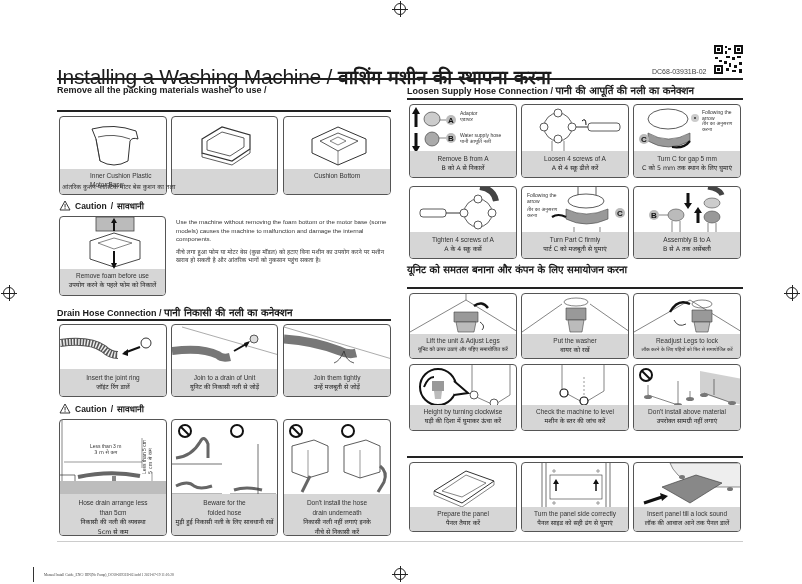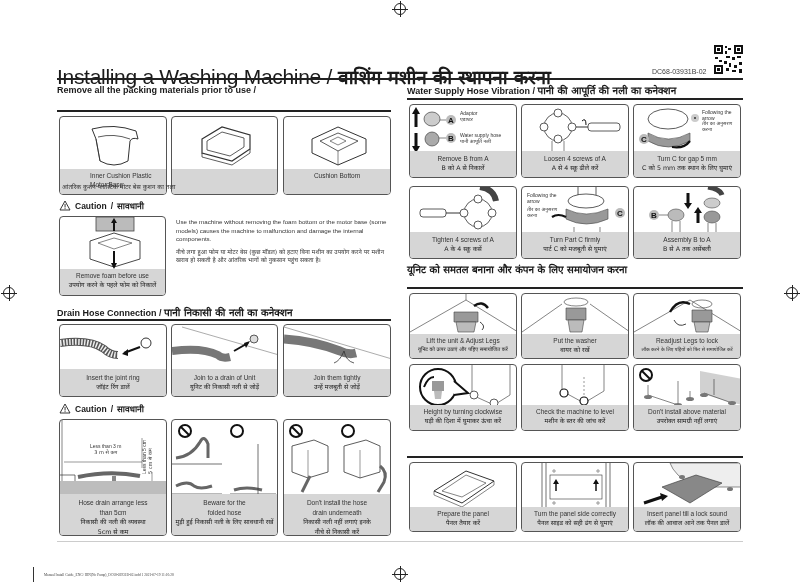--- a/index.html
+++ b/index.html
@@ -76,21 +76,21 @@
   <rect x="15" y="18" width="2" height="4" fill="#111"></rect>
     <rect x="20" y="20" width="3" height="3" fill="#111"></rect>
     <rect x="25" y="17" width="3" height="3" fill="#111"></rect>
   <rect x="12" y="23" width="3" height="3" fill="#111"></rect>
     <rect x="18" y="25" width="4" height="2" fill="#111"></rect>
     <rect x="25" y="24" width="3" height="4" fill="#111"></rect>
 </svg>
 <div class="title-rule"></div>
 
 <div class="sec-head" style="left:57px;top:85px;">
-  <div>Remove all the packing materials prior to use /</div>
+  <div>Remove all the packing materials washer to use /</div>
 </div>
 <div class="sec-rule" style="left:57px;top:110px;width:334px;"></div>
 
 <div class="card" style="left:59px;top:116px;width:108px;height:79px;">
   <div class="art" style="height:54px;">
     <svg width="108" height="54" viewBox="0 0 108 54">
       <path d="M32 12 Q54 6 76 14 L78 22 Q72 20 70 24 L68 44 Q54 52 40 44 L36 22 Z" fill="none" stroke="#333" stroke-width="1"></path>
       <path d="M38 20 Q54 16 70 22" fill="none" stroke="#333" stroke-width="0.8"></path>
       <path d="M36 22 L40 44" fill="none" stroke="#333" stroke-width="0.6"></path>
     </svg>
@@ -281,21 +281,21 @@
       <path d="M96 46 Q104 52 100 62 L94 72" fill="none" stroke="#666" stroke-width="3"></path>
     </svg>
   </div>
   <div class="cap" style="height:41px;padding-top:4px;line-height:9.5px;">
     <span style="display:block;padding:0 20px;">Don't install the hose drain underneath</span>
     <span class="hi" style="padding:0 14px;">निकासी नली नहीं लगाएं इनके नीचे से निकासी करें</span>
   </div>
 </div>
 
 <div class="sec-head" style="left:407px;top:85px;">
-  <span>Water Supply Hose Vibration /</span>
+  <span>Loosen Supply Hose Connection /</span>
   <span class="hi">पानी की आपूर्ति की नली का कनेक्शन</span>
 </div>
 <div class="sec-rule" style="left:407px;top:98px;width:336px;"></div>
 
 <div class="card" style="left:409px;top:104px;width:108px;height:74px;">
   <div class="art" style="height:48px;">
     <svg width="108" height="48" viewBox="0 0 108 48">
       <path d="M6 22 L6 6" stroke="#111" stroke-width="3"></path>
         <path d="M2 9 L6 2 L10 9 Z" fill="#111"></path>
       <path d="M6 28 L6 44" stroke="#111" stroke-width="3"></path>

